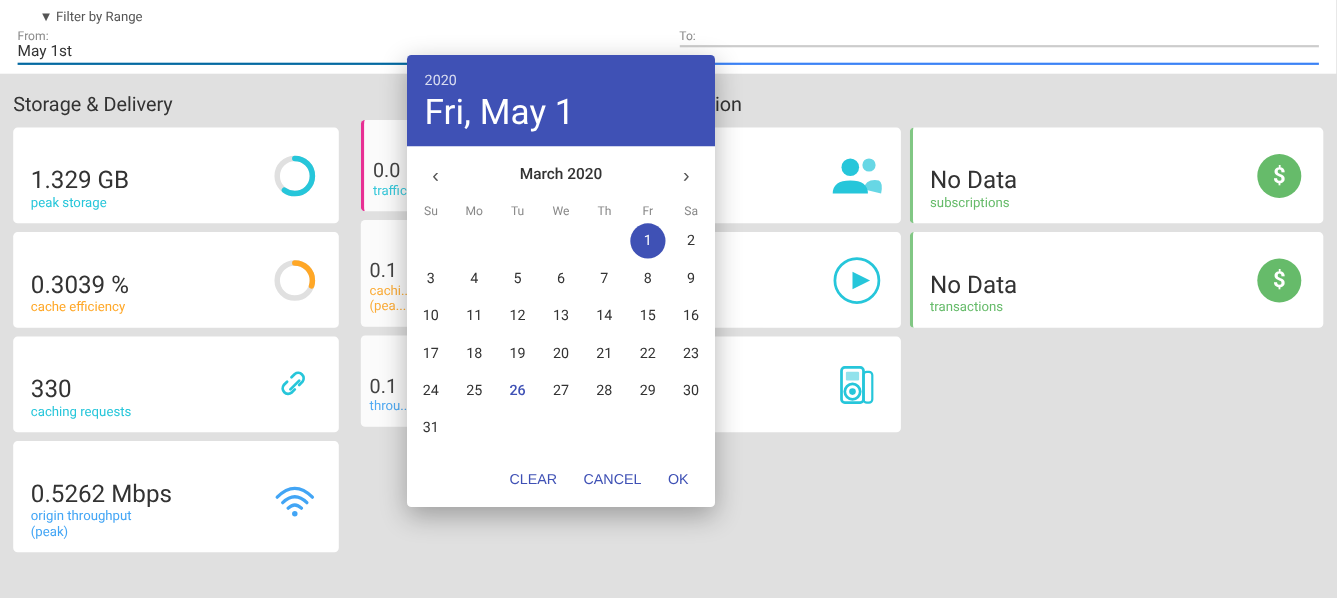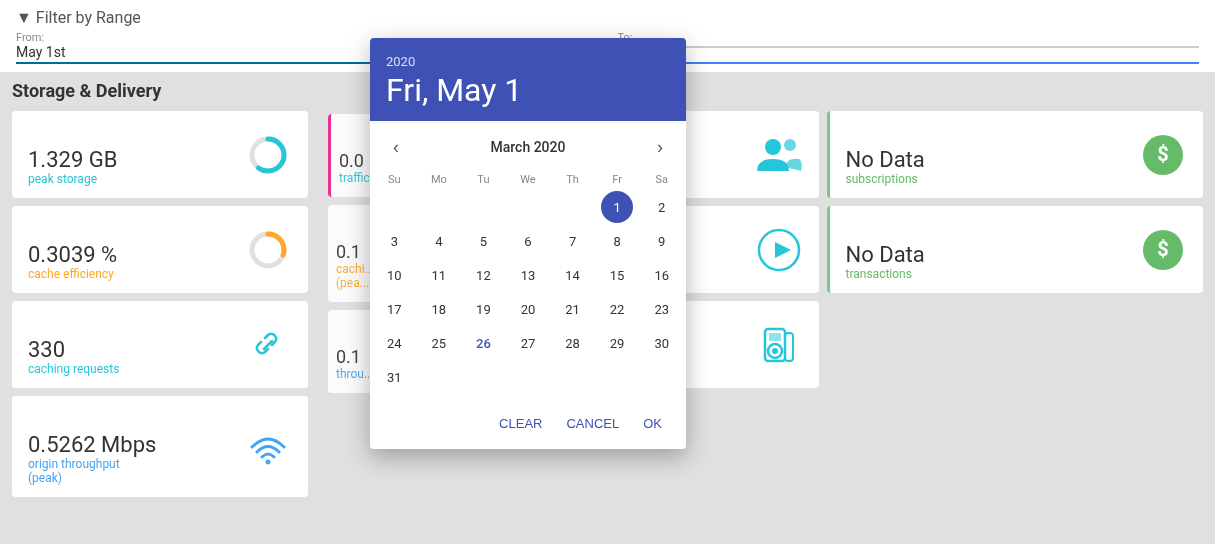--- a/index.html
+++ b/index.html
@@ -13,25 +13,26 @@
     }
 
     
     .filter-bar {
       position: relative;
       z-index: 1;
       padding: 8px 16px;
       background: white;
     }
     .filter-title {
-      font-size: 16px;
+      font-size: 12px;
       color: #555;
       display: flex;
       align-items: flex-end;
       gap: 4px;
+      margin-left: 20px;
     }
     .filter-inputs {
       display: flex;
       gap: 0;
       margin-top: 4px;
     }
     .filter-input-group {
       flex: 1;
     }
     .filter-label {
@@ -68,23 +69,24 @@
       padding: 8px 0;
     }
 
     
     .panel-left {
       width: 320px;
       padding: 0 12px;
     }
     .panel-title {
       font-size: 18px;
-      font-weight: 700;
+      font-weight: 400;
       color: #333;
       margin-bottom: 10px;
+      margin-top: 10px;
     }
     .metric-card {
       background: white;
       border-radius: 4px;
       padding: 12px 16px;
       margin-bottom: 8px;
       display: flex;
       align-items: center;
       justify-content: space-between;
       min-height: 72px;
@@ -122,27 +124,27 @@
 
     
     .panel-right {
       flex: 1;
       padding: 0 12px;
     }
 
     
     .calendar-overlay {
       position: absolute;
-      top: 38px;
+      top: 50px;
       left: 370px;
       z-index: 100;
       background: white;
       border-radius: 4px;
       box-shadow: 0 8px 24px rgba(0,0,0,0.3);
-      width: 316px;
+      width: 280px;
     }
     .calendar-header {
       background: #3f51b5;
       color: white;
       padding: 16px 16px 12px;
       border-radius: 4px 4px 0 0;
     }
     .calendar-year {
       font-size: 13px;
       opacity: 0.8;

